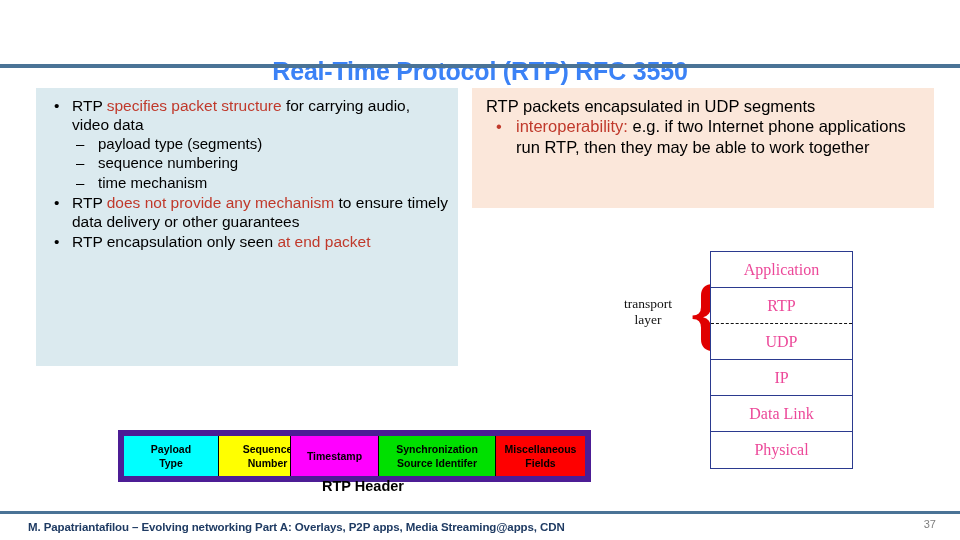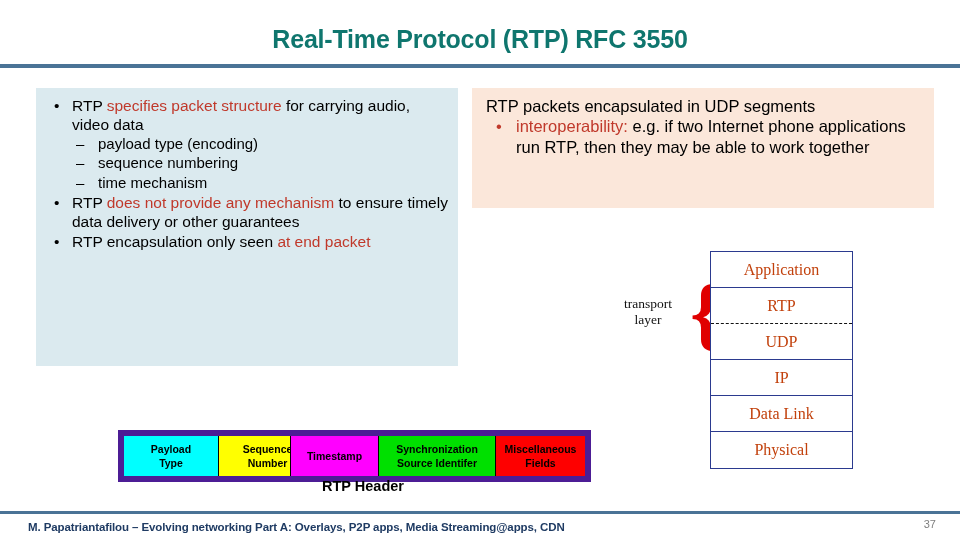--- a/index.html
+++ b/index.html
@@ -123,21 +123,21 @@
     border: 1.5px solid #2b3a8f;
     box-sizing: border-box;
     background: #fff;
   }
   .stack-row {
     height: 36px;
     line-height: 36px;
     text-align: center;
     font-family: "Liberation Serif", serif;
     font-size: 16px;
-    color: #c2410c;
+    color: #ec4899;
     border-bottom: 1.5px solid #2b3a8f;
     box-sizing: border-box;
   }
   .stack-row.dashed-bottom { border-bottom: 1.5px dashed #111; }
   .stack-row.last { border-bottom: none; }
 
   #transport-label {
     position: absolute;
     left: 604px;
     top: 296px;
@@ -220,27 +220,27 @@
     position: absolute;
     right: 24px;
     top: 518px;
     font-size: 11px;
     color: #7f7f7f;
   }
 </style>
 </head>
 <body>
 
-<div id="slide-title" style="color: #0f766e;">Real-Time Protocol (RTP) RFC 3550</div>
+<div id="slide-title" style="color: #3b82f6; margin-top: 32px;">Real-Time Protocol (RTP) RFC 3550</div>
 <div id="title-rule" style="background: rgb(74, 115, 150);"></div>
 
 <div id="left-box" style="background: rgb(219, 234, 239);">
   <ul class="blist" id="left-bullets">
       <li><span class="bullet">•</span><span>RTP </span><span class="hl">specifies packet structure</span><span> for carrying audio, video data</span><ul class="sublist">
-          <li><span class="dash">–</span><span>payload type (encoding)</span></li>
+          <li><span class="dash">–</span><span>payload type (segments)</span></li>
           <li><span class="dash">–</span><span>sequence numbering</span></li>
           <li><span class="dash">–</span><span>time mechanism</span></li>
         </ul></li>
       <li><span class="bullet">•</span><span>RTP </span><span class="hl">does not provide any mechanism</span><span> to ensure timely data delivery or other guarantees</span></li>
       <li><span class="bullet">•</span><span>RTP encapsulation only seen </span><span class="hl">at end packet</span></li>
     </ul>
 </div>
 
 <div id="right-box" style="background: rgb(251, 231, 218);">
   <div id="right-lead">RTP packets encapsulated in UDP segments</div>

